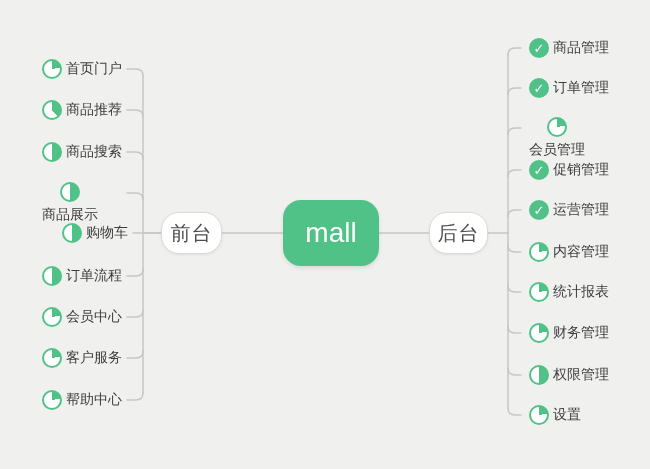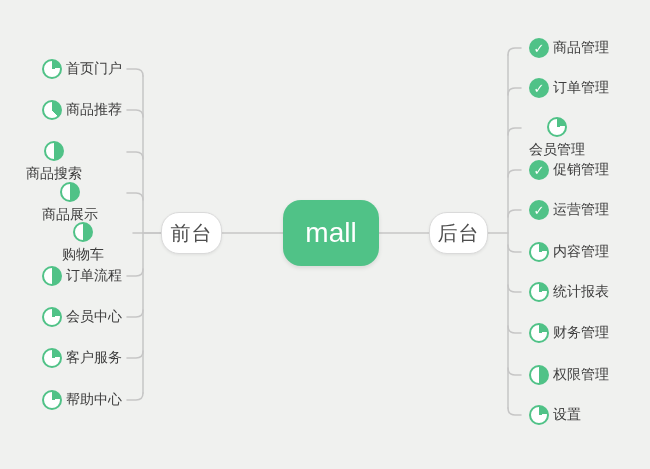--- a/index.html
+++ b/index.html
@@ -113,29 +113,29 @@
 
   <div id="rows-container">
       <div class="row" style="left: 42px; top: 58px;">
         <span class="icon pie" style="background: conic-gradient(rgb(80, 194, 135) 0deg, rgb(80, 194, 135) 22%, rgb(255, 255, 255) 22%, rgb(255, 255, 255) 100%);"></span>
         <span class="label">首页门户</span>
       </div>
       <div class="row" style="left: 42px; top: 99px;">
         <span class="icon pie" style="background: conic-gradient(rgb(80, 194, 135) 0deg, rgb(80, 194, 135) 38%, rgb(255, 255, 255) 38%, rgb(255, 255, 255) 100%);"></span>
         <span class="label">商品推荐</span>
       </div>
-      <div class="row" style="left: 26px; top: 141px; flex-direction: column;">
+      <div class="row" style="left: 42px; top: 141px;">
         <span class="icon pie" style="background: conic-gradient(rgb(80, 194, 135) 0deg, rgb(80, 194, 135) 50%, rgb(255, 255, 255) 50%, rgb(255, 255, 255) 100%);"></span>
         <span class="label">商品搜索</span>
       </div>
       <div class="row" style="left: 42px; top: 182px; flex-direction: column;">
         <span class="icon pie" style="background: conic-gradient(rgb(80, 194, 135) 0deg, rgb(80, 194, 135) 50%, rgb(255, 255, 255) 50%, rgb(255, 255, 255) 100%);"></span>
         <span class="label">商品展示</span>
       </div>
-      <div class="row" style="left: 62px; top: 222px; flex-direction: column;">
+      <div class="row" style="left: 62px; top: 222px;">
         <span class="icon pie" style="background: conic-gradient(rgb(80, 194, 135) 0deg, rgb(80, 194, 135) 50%, rgb(255, 255, 255) 50%, rgb(255, 255, 255) 100%);"></span>
         <span class="label">购物车</span>
       </div>
       <div class="row" style="left: 42px; top: 265px;">
         <span class="icon pie" style="background: conic-gradient(rgb(80, 194, 135) 0deg, rgb(80, 194, 135) 50%, rgb(255, 255, 255) 50%, rgb(255, 255, 255) 100%);"></span>
         <span class="label">订单流程</span>
       </div>
       <div class="row" style="left: 42px; top: 306px;">
         <span class="icon pie" style="background: conic-gradient(rgb(80, 194, 135) 0deg, rgb(80, 194, 135) 22%, rgb(255, 255, 255) 22%, rgb(255, 255, 255) 100%);"></span>
         <span class="label">会员中心</span>

